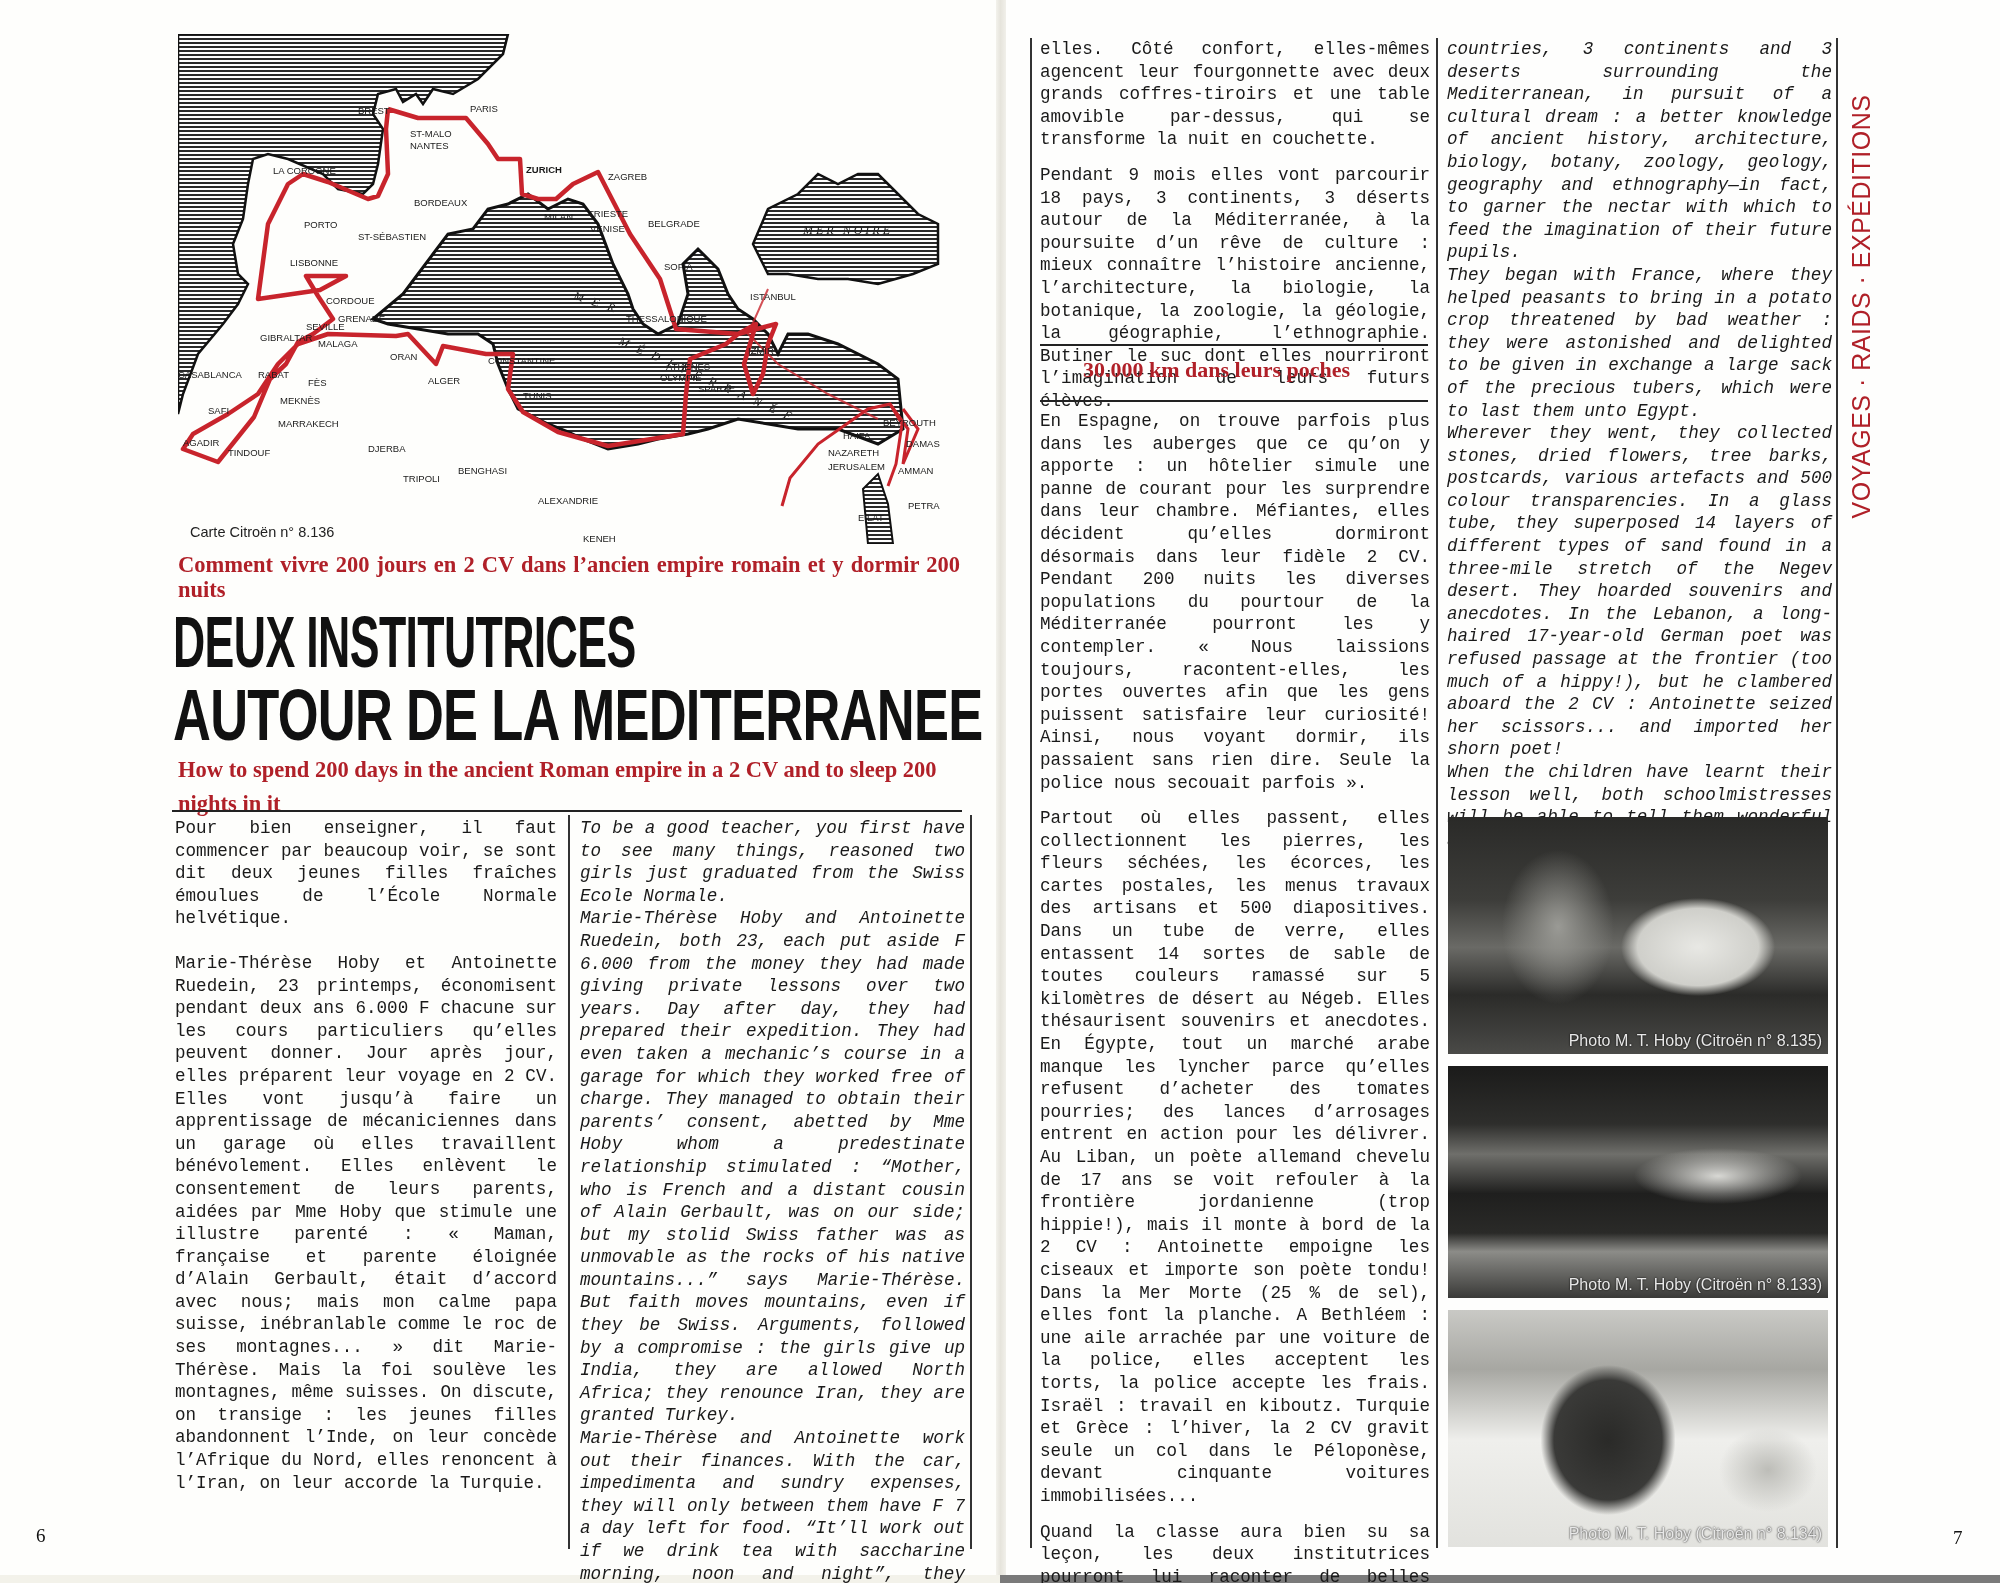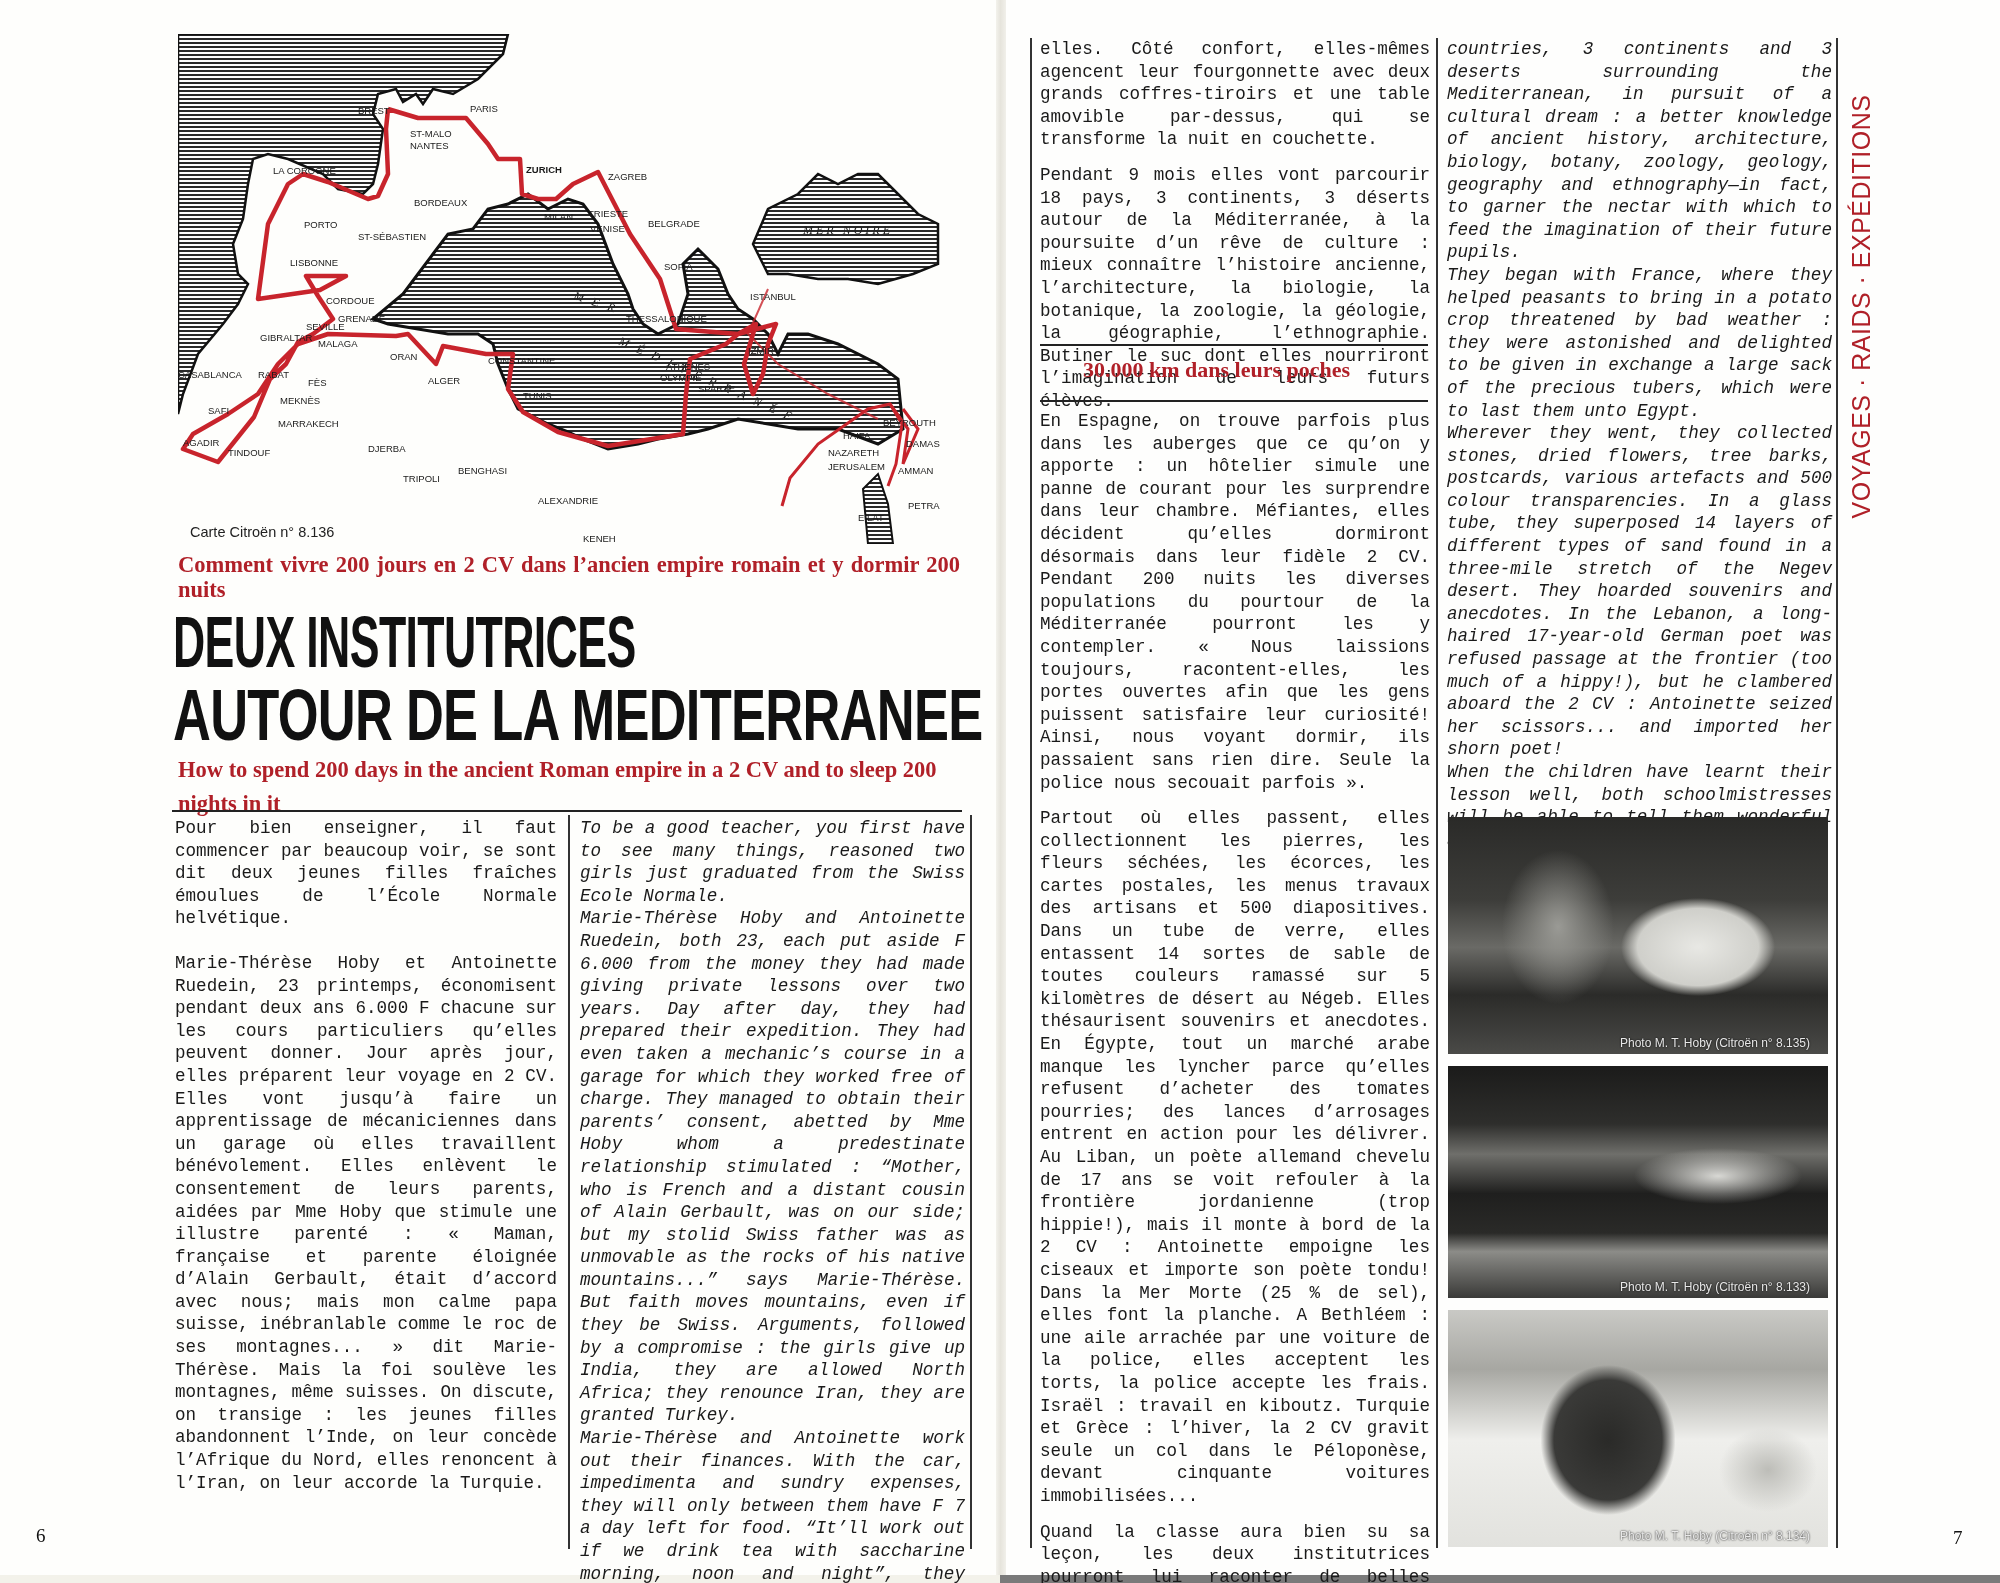--- a/index.html
+++ b/index.html
@@ -40,22 +40,22 @@
   .col2 { left:580px; top:817px; width:385px; }
   .vrule { position:absolute; width:2px; background:#333; }
 
   .col3 { left:1040px; top:38px; width:390px; }
   .col4 { left:1447px; top:38px; width:385px; }
   .col4 p { margin:0 0 11px 0; }
   .section-rule { position:absolute; left:1040px; width:388px; height:2px; background:#222; }
   .section-head { position:absolute; left:1083px; top:357px; color:#b02028; font-weight:bold; font-size:22px; }
 
   .photo { position:absolute; left:1448px; width:380px; overflow:hidden; background:#222; }
-  .photo .credit { position:absolute; right:18px; bottom:4px; color:#e8e8e8;
-    font-family:"Liberation Sans", sans-serif; font-size:12px; text-shadow:0 0 2px #000;margin-top:16px; }
+  .photo .credit { position:absolute; right:6px; bottom:4px; color:#e8e8e8;
+    font-family:"Liberation Sans", sans-serif; font-size:16px; text-shadow:0 0 2px #000;margin-top:16px; }
   .photo1 { top:817px; height:237px; background:
       radial-gradient(ellipse 110px 70px at 250px 130px, #e8e8e4 0%, #cfcfca 55%, transparent 70%),
       radial-gradient(ellipse 80px 110px at 110px 110px, #9a9a95 0%, transparent 70%),
       linear-gradient(180deg,#2a2a28 0%,#3d3d3a 35%,#6a6a66 55%,#2b2b29 75%,#4a4a47 100%); }
   .photo2 { top:1066px; height:232px; background:
       radial-gradient(ellipse 120px 40px at 270px 110px, #d8d8d4 0%, transparent 70%),
       linear-gradient(180deg,#1b1b1a 0%,#2e2e2c 25%,#6f6f6b 38%,#1f1f1e 55%,#2a2a28 72%,#8c8c88 80%,#3a3a38 100%); }
   .photo3 { top:1310px; height:237px; background:
       radial-gradient(ellipse 90px 100px at 160px 130px, #2a2a28 0%, #3a3a38 60%, transparent 75%),
       radial-gradient(ellipse 70px 60px at 320px 160px, #bdbdb8 0%, transparent 70%),

